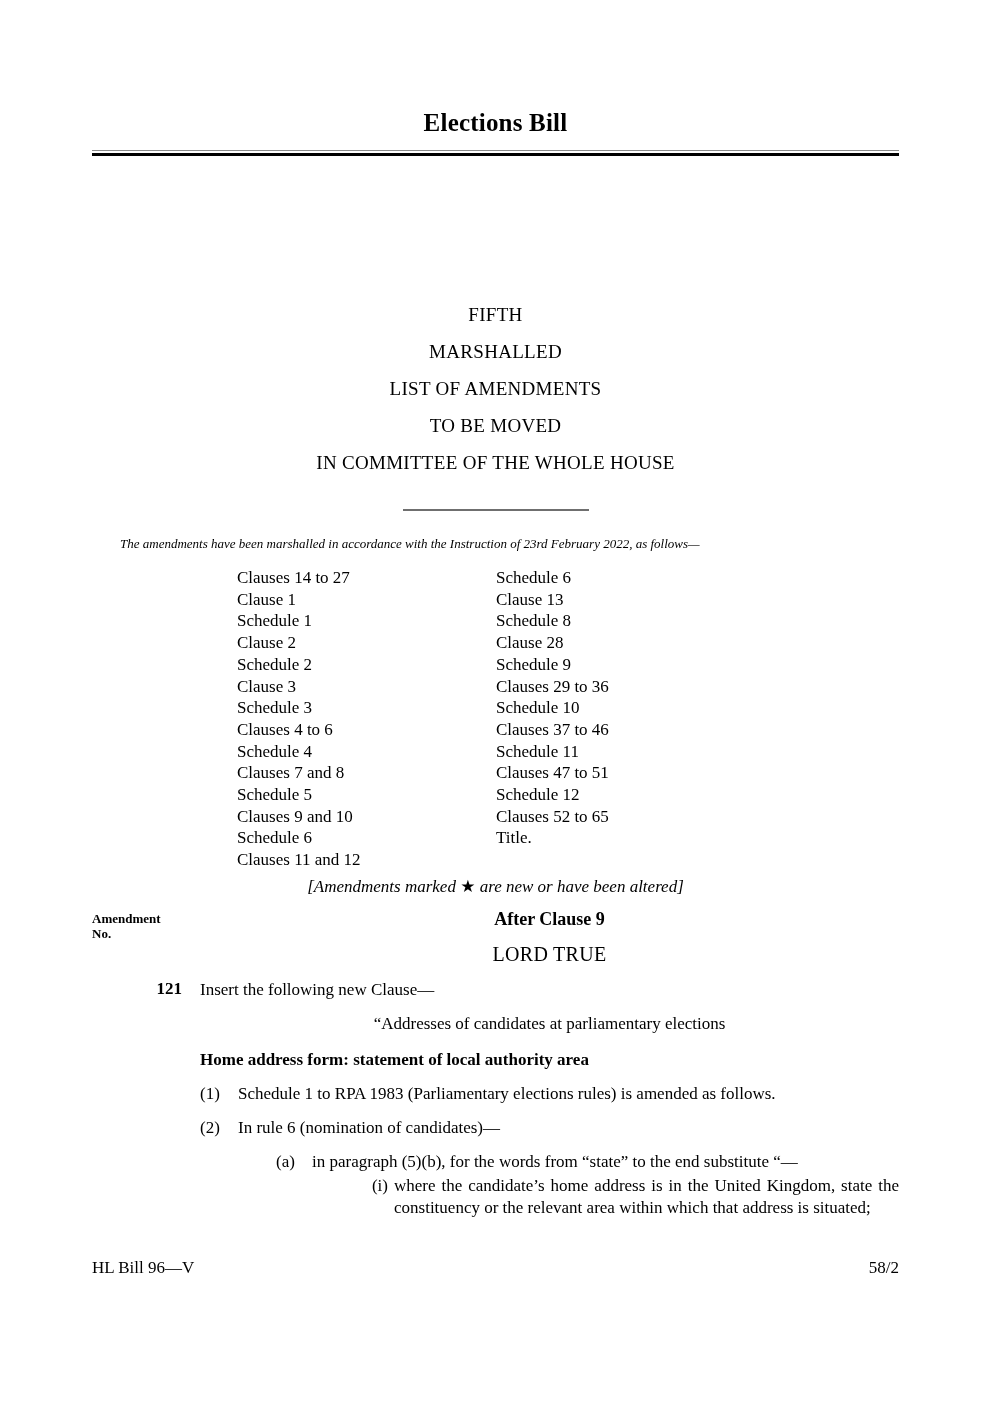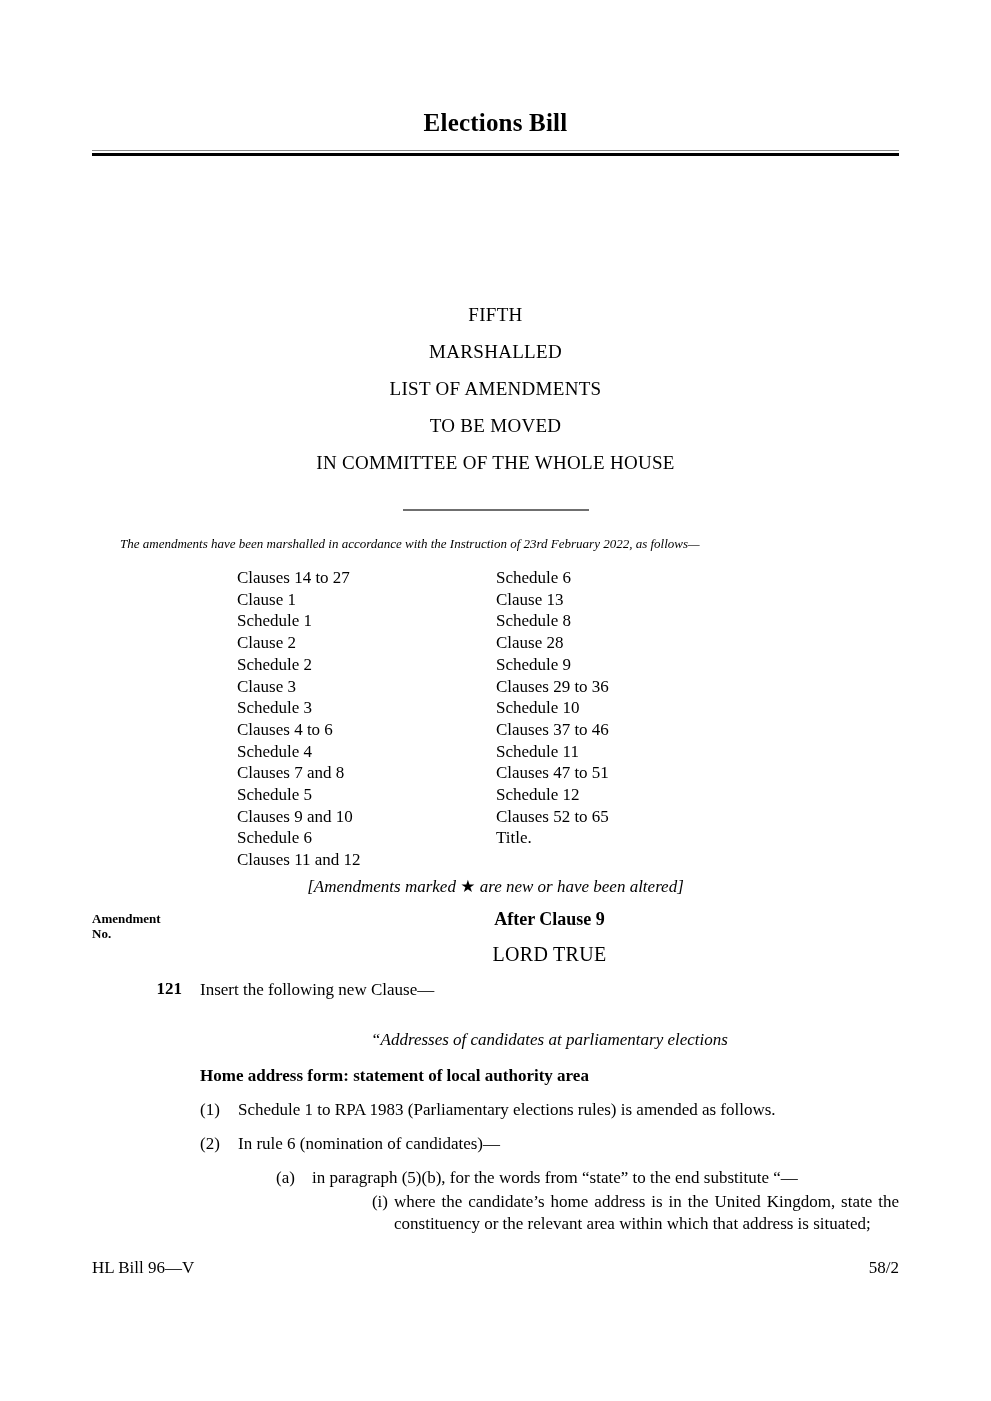--- a/index.html
+++ b/index.html
@@ -157,22 +157,21 @@
     text-align: right;
   }
   .amend-text {
     margin-left: 108px;
     font-size: 17px;
     line-height: 22px;
   }
   .lead-line { }
   .quoted-title {
     text-align: center;
-    font-style: italic;
-    margin-top: 28px;
+    margin-top: 12px;
   }
   .clause-heading {
     font-weight: bold;
     margin-top: 14px;
   }
   .para {
     position: relative;
     margin-top: 12px;
     padding-left: 38px;
   }

